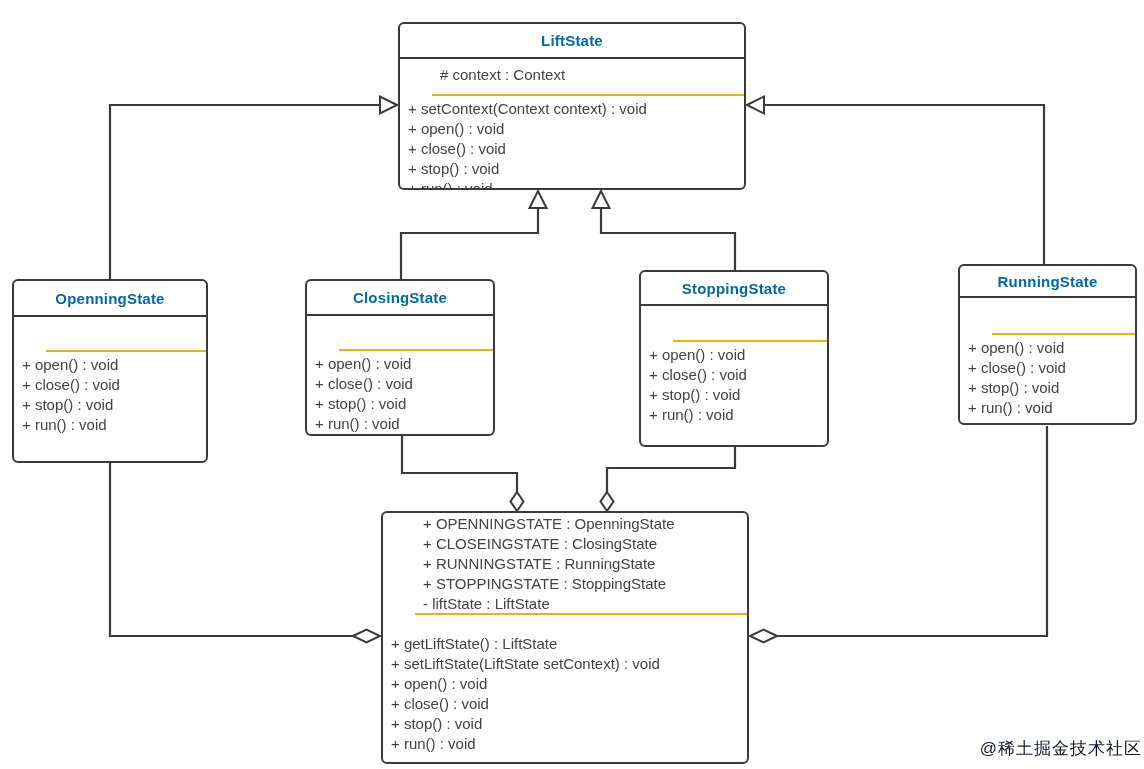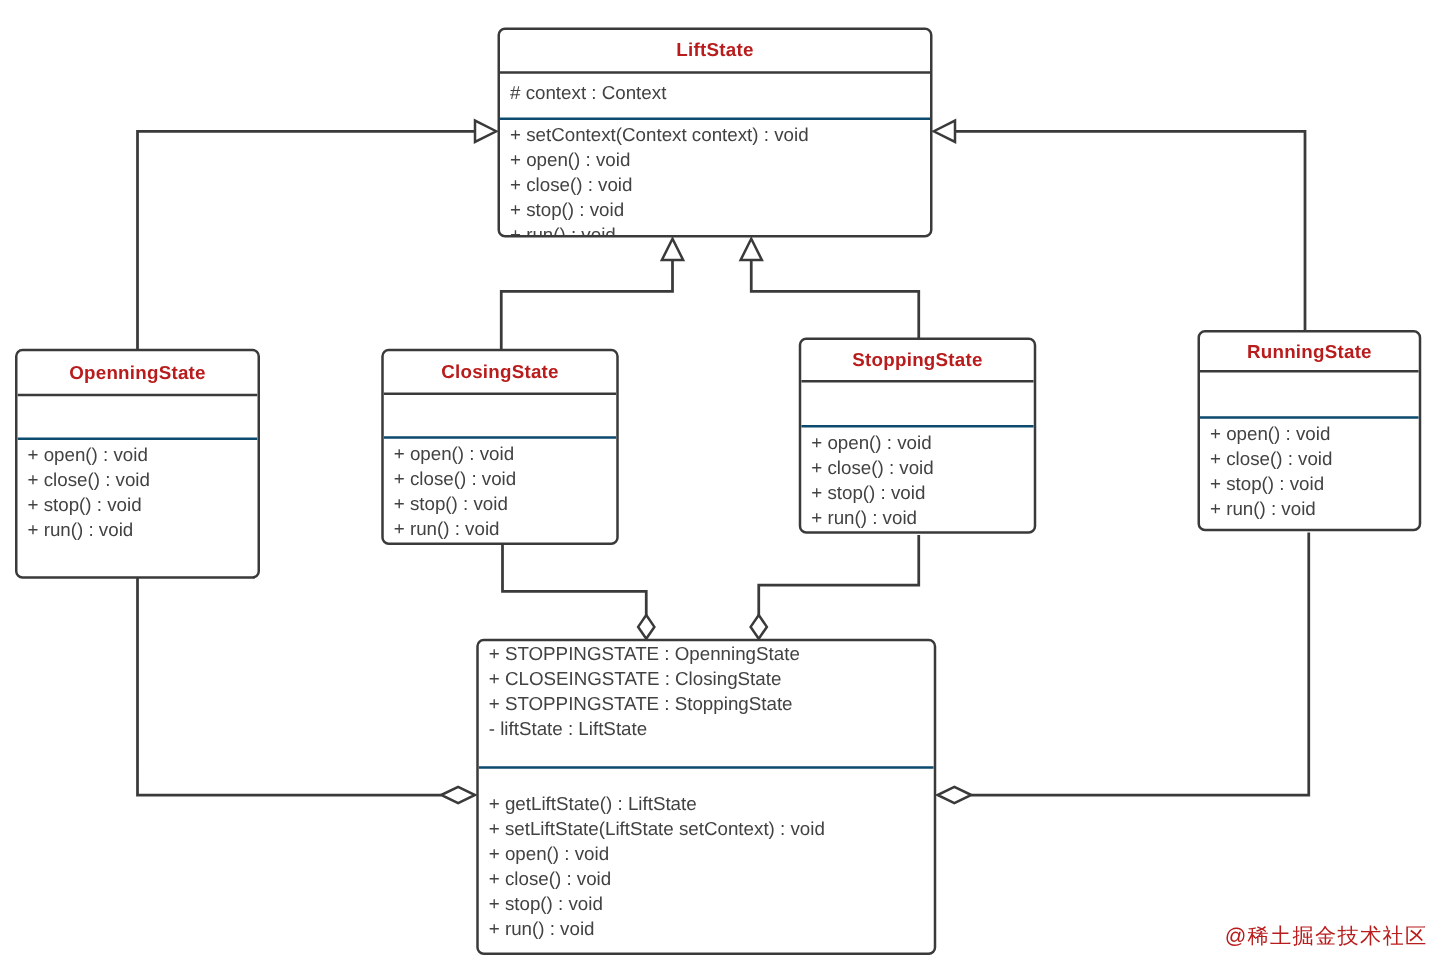--- a/index.html
+++ b/index.html
@@ -8,32 +8,32 @@
     font-family:"Liberation Sans",sans-serif;overflow:hidden;
   }
   svg.wires{position:absolute;left:0;top:0;}
   .wire{fill:none;stroke:#3a3a3a;stroke-width:2.2px;}
   .marker{fill:#ffffff;stroke:#3a3a3a;stroke-width:2px;}
   .uml-class{
     position:absolute;background:#ffffff;border:2px solid #3a3a3a;border-radius:6px;
     box-sizing:border-box;display:flex;flex-direction:column;overflow:hidden;
   }
   .uml-title{
-    font-weight:bold;font-size:15px;color:#b91c1c;letter-spacing:.2px;
+    font-weight:bold;font-size:15px;color:#0369a1;letter-spacing:.2px;
     display:flex;align-items:center;justify-content:center;
     border-bottom:2px solid #3a3a3a;flex:0 0 auto;box-sizing:border-box;
   }
-  .uml-attrs{border-bottom:2px solid #0c4a6e;flex:0 0 auto;box-sizing:border-box;overflow:hidden;}
+  .uml-attrs{border-bottom:2px solid #eab308;flex:0 0 auto;box-sizing:border-box;overflow:hidden;margin-left:32px;}
   .uml-methods{flex:1 1 auto;padding-top:3px;overflow:hidden;}
   .uml-member{
     font-size:15px;line-height:20px;color:#424242;
     padding:0 8px;white-space:nowrap;
   }
   .watermark{
-    position:absolute;right:2px;top:737px;font-size:17px;color:#b91c1c;
+    position:absolute;right:2px;top:737px;font-size:17px;color:#0f172a;
     letter-spacing:1px;
   }
 </style>
 </head>
 <body>
 
 <div class="canvas">
 
   <svg class="wires" width="1144" height="769" viewBox="0 0 1144 769">
 
@@ -101,21 +101,21 @@
     <div class="uml-title" style="height:35px">ClosingState</div>
     <div class="uml-attrs" style="height:35px"></div>
     <div class="uml-methods">
       <div class="uml-member">+ open() : void</div>
       <div class="uml-member">+ close() : void</div>
       <div class="uml-member">+ stop() : void</div>
       <div class="uml-member">+ run() : void</div>
     </div>
   </div>
 
-  <div class="uml-class" style="left:639px;top:270px;width:190px;height:157px">
+  <div class="uml-class" style="left:639px;top:270px;width:190px;height:177px">
     <div class="uml-title" style="height:34px">StoppingState</div>
     <div class="uml-attrs" style="height:36px"></div>
     <div class="uml-methods">
       <div class="uml-member">+ open() : void</div>
       <div class="uml-member">+ close() : void</div>
       <div class="uml-member">+ stop() : void</div>
       <div class="uml-member">+ run() : void</div>
     </div>
   </div>
 
@@ -125,22 +125,23 @@
     <div class="uml-methods">
       <div class="uml-member">+ open() : void</div>
       <div class="uml-member">+ close() : void</div>
       <div class="uml-member">+ stop() : void</div>
       <div class="uml-member">+ run() : void</div>
     </div>
   </div>
 
   <div class="uml-class" style="left:381px;top:511px;width:368px;height:253px">
     <div class="uml-attrs" style="height:102px;padding-top:1px">
-      <div class="uml-member">+ STOPPINGSTATE : OpenningState</div>
+      <div class="uml-member">+ OPENNINGSTATE : OpenningState</div>
       <div class="uml-member">+ CLOSEINGSTATE : ClosingState</div>
+      <div class="uml-member">+ RUNNINGSTATE : RunningState</div>
       <div class="uml-member">+ STOPPINGSTATE : StoppingState</div>
       <div class="uml-member">- liftState : LiftState</div>
     </div>
     <div class="uml-methods" style="padding-top:19px">
       <div class="uml-member">+ getLiftState() : LiftState</div>
       <div class="uml-member">+ setLiftState(LiftState setContext) : void</div>
       <div class="uml-member">+ open() : void</div>
       <div class="uml-member">+ close() : void</div>
       <div class="uml-member">+ stop() : void</div>
       <div class="uml-member">+ run() : void</div>

